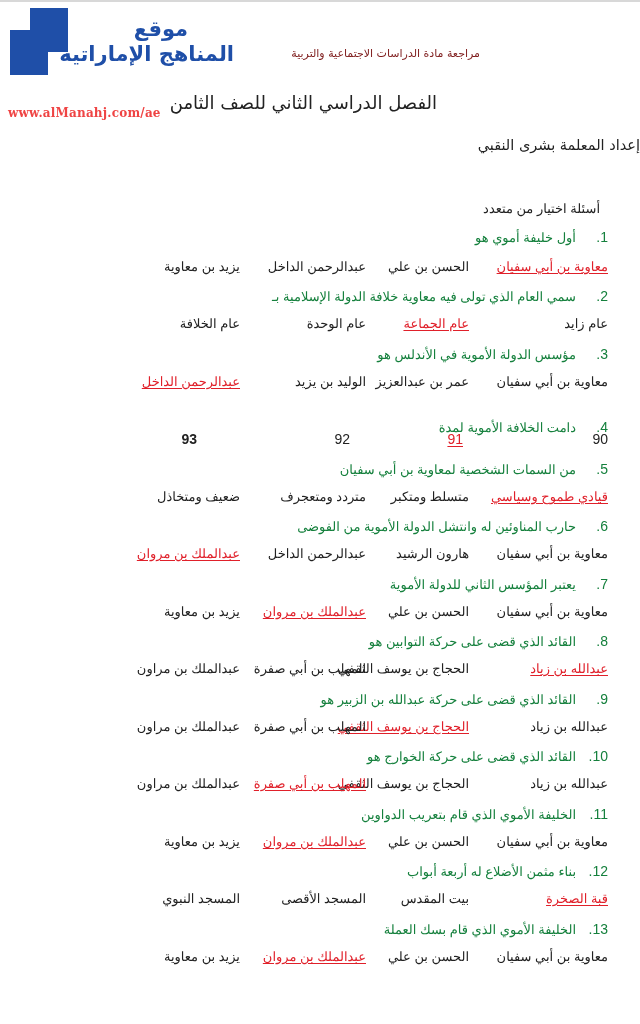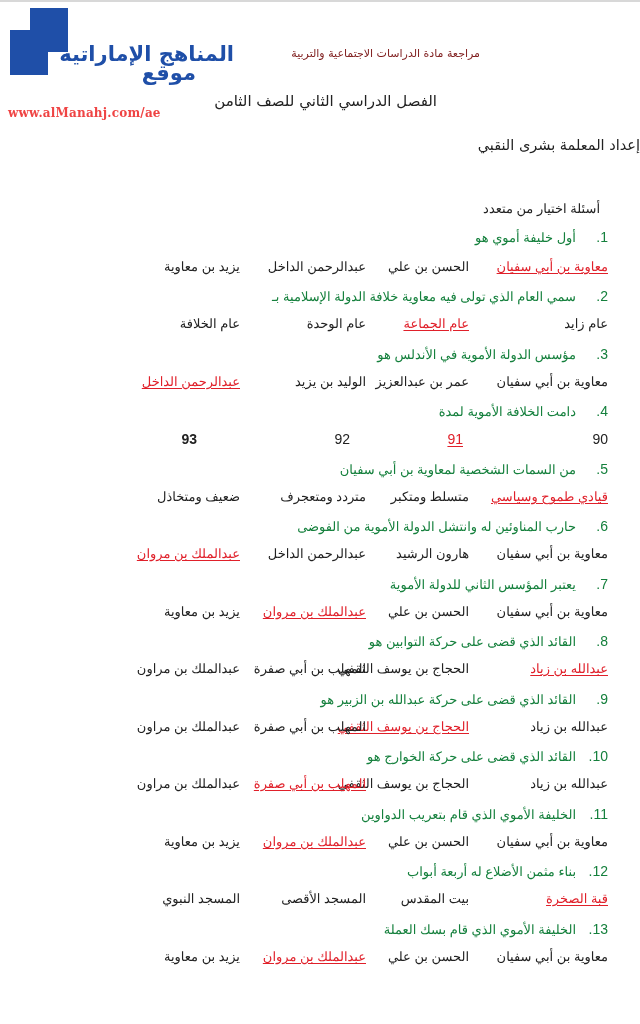--- a/index.html
+++ b/index.html
@@ -5,30 +5,30 @@
   html, body { margin: 0; padding: 0; }
   body {
     width: 640px; height: 1024px; position: relative; overflow: hidden;
     background: #ffffff;
     font-family: "DejaVu Sans", sans-serif;
     color: #111;
   }
   .topline { position: absolute; left: 0; top: 0; width: 640px; height: 2px; background: #d8d8d8; }
   .logo { position: absolute; left: 0; top: 0; width: 80px; height: 80px; }
   .logo .sq { position: absolute; background: #1f4fa8; }
-  .wm-site { position: absolute; left: 126px; top: 17px; width: 70px; 
-    font-family: "DejaVu Sans", sans-serif; font-weight: bold; font-size: 21px; color: #1f4fa8; direction: rtl; margin-top: 44px; }
+  .wm-site { position: absolute; left: 126px; top: 17px; width: 70px; text-align: center;
+    font-family: "DejaVu Sans", sans-serif; font-weight: bold; font-size: 21px; color: #1f4fa8; direction: rtl; }
   .wm-name { position: absolute; left: 84px; top: 42px; width: 150px; text-align: center;
     font-family: "DejaVu Sans", sans-serif; font-weight: bold; font-size: 21px; color: #1f4fa8; direction: rtl; white-space: nowrap; }
   .wm-url { position: absolute; left: 8px; top: 106px;
     font-family: "DejaVu Serif", serif; font-weight: bold; font-size: 12px; color: #ef4444; white-space: nowrap; letter-spacing: 0.2px; }
   .title1 { position: absolute; right: 160px; top: 47px; direction: rtl; white-space: nowrap;
     font-size: 11px; color: #7f1d1d; }
   .title2 { position: absolute; right: 203px; top: 92px; direction: rtl; white-space: nowrap;
-    font-size: 15px; color: #222; }
+    font-size: 18px; color: #222; }
   .author { position: absolute; left: 0; width: 640px; top: 137px; text-align: right; direction: rtl;
     font-size: 14.5px; color: #222; }
   .section { position: absolute; right: 40px; top: 201px; direction: rtl; font-family: "Liberation Sans", sans-serif; font-size: 13px; color: #222; }
 
   .q { position: absolute; right: 32px; direction: rtl; white-space: nowrap; font-family: "Liberation Sans", sans-serif; font-size: 13px; color: #15803d; }
   .q .num { display: inline-block; width: 28px; text-align: right; font-size: 14px; }
   .q .txt { margin-right: 4px; }
 
   .opts { position: absolute; left: 0; width: 640px; height: 18px; font-family: "Liberation Sans", sans-serif; font-size: 13px; color: #222; }
   .opt { position: absolute; direction: rtl; white-space: nowrap; text-align: right; }
@@ -86,21 +86,21 @@
   <div class="q" style="top:346px">
     <span class="num">3.</span><span class="txt">مؤسس الدولة الأموية في الأندلس هو</span>
   </div>
   <div class="opts" style="top:374px">
     <span class="opt c1">معاوية بن أبي سفيان</span>
     <span class="opt c2">عمر بن عبدالعزيز</span>
     <span class="opt c3">الوليد بن يزيد</span>
     <span class="opt c4 correct">عبدالرحمن الداخل</span>
   </div>
 
-  <div class="q" style="top:403px">
+  <div class="q" style="top:419px">
     <span class="num">4.</span><span class="txt">دامت الخلافة الأموية لمدة</span>
   </div>
   <div class="opts numeric" style="top:431px">
     <span class="opt c1">90</span>
     <span class="opt c2 correct">91</span>
     <span class="opt c3">92</span>
     <span class="opt c4">93</span>
   </div>
 
   <div class="q" style="top:461px">

